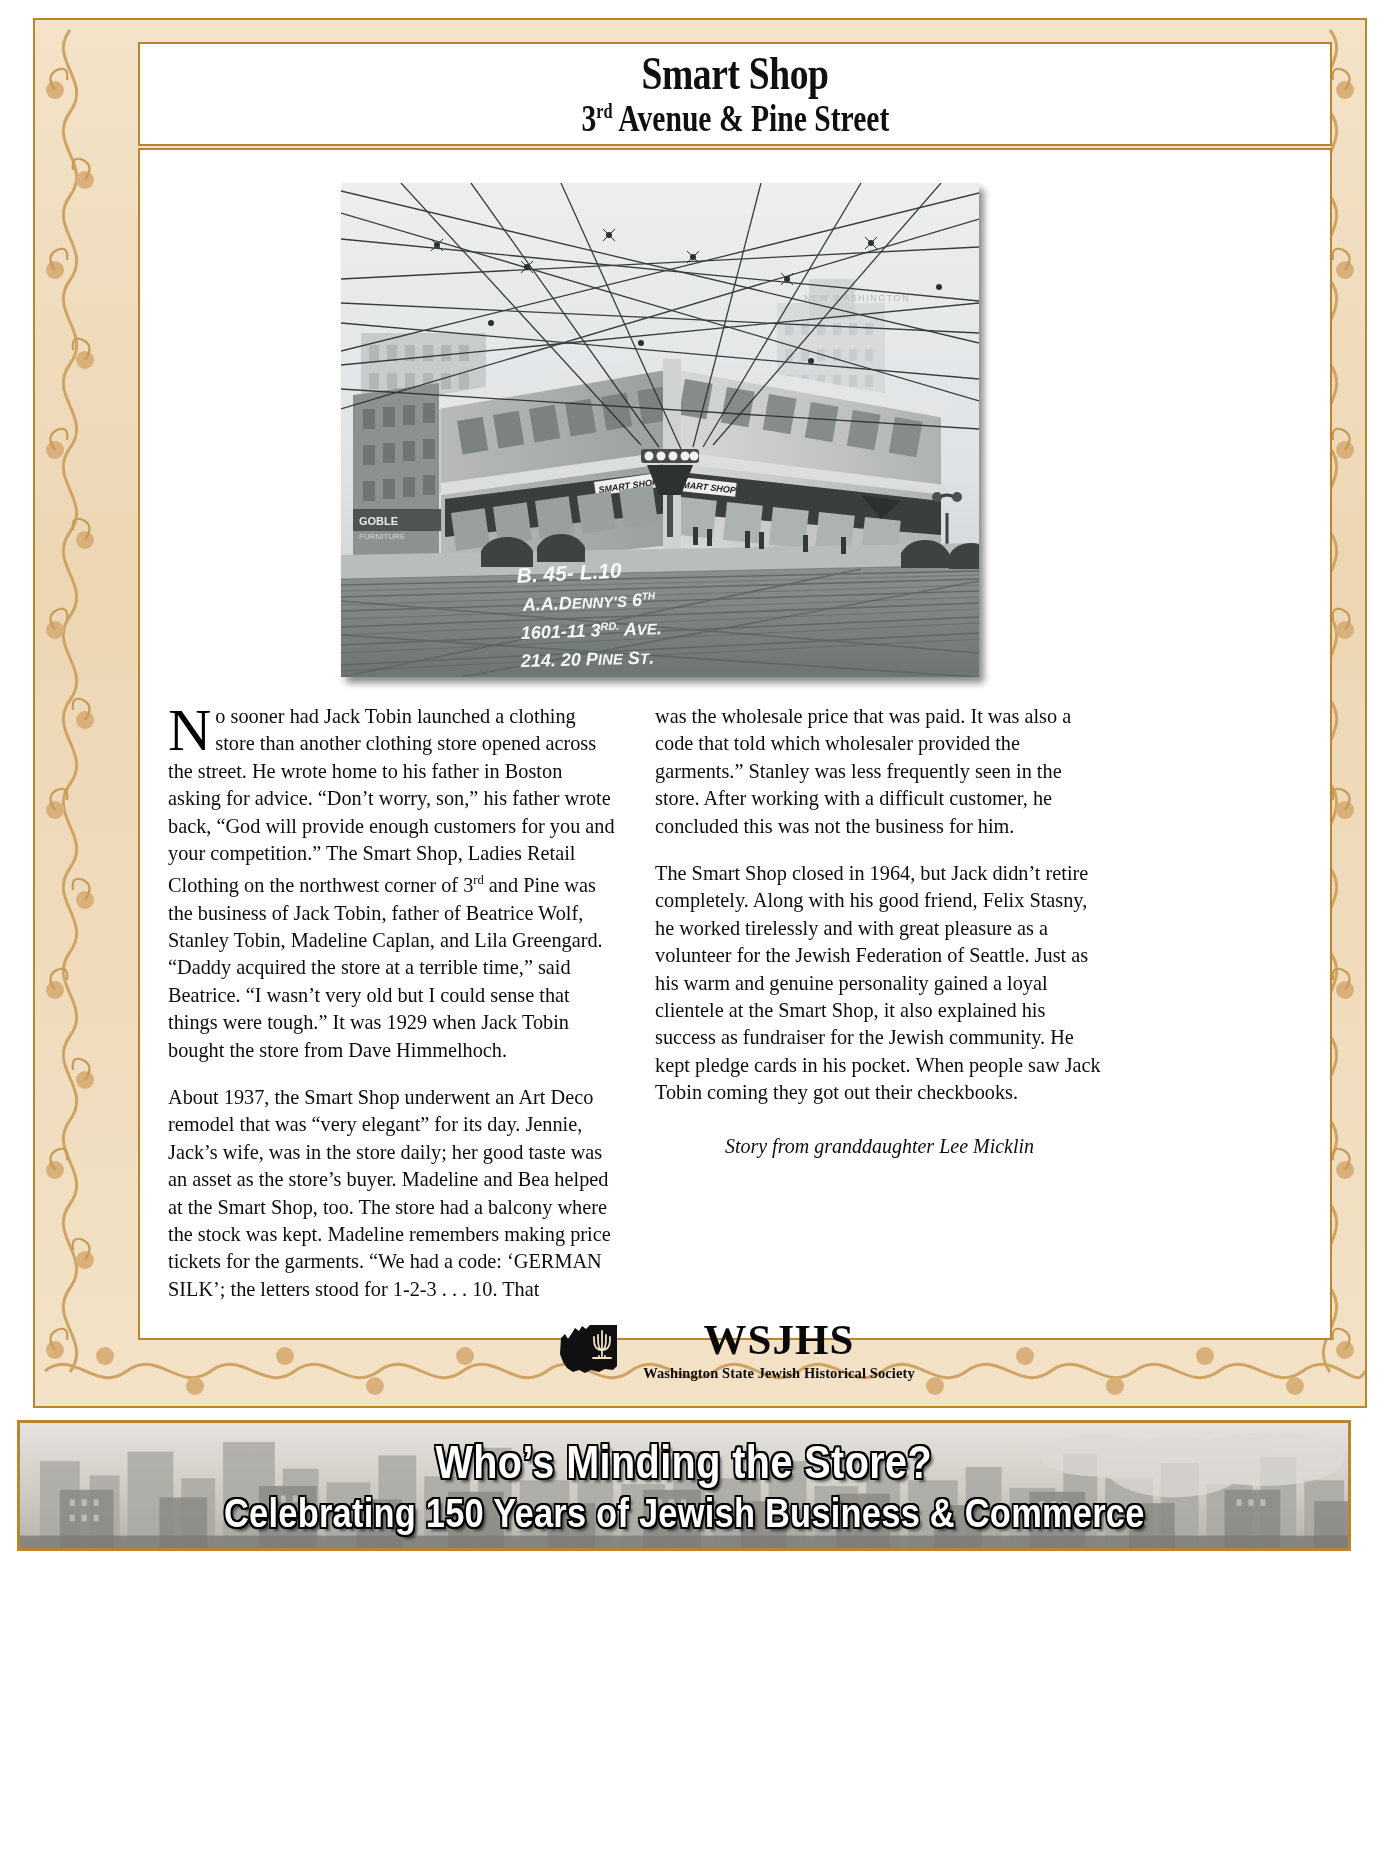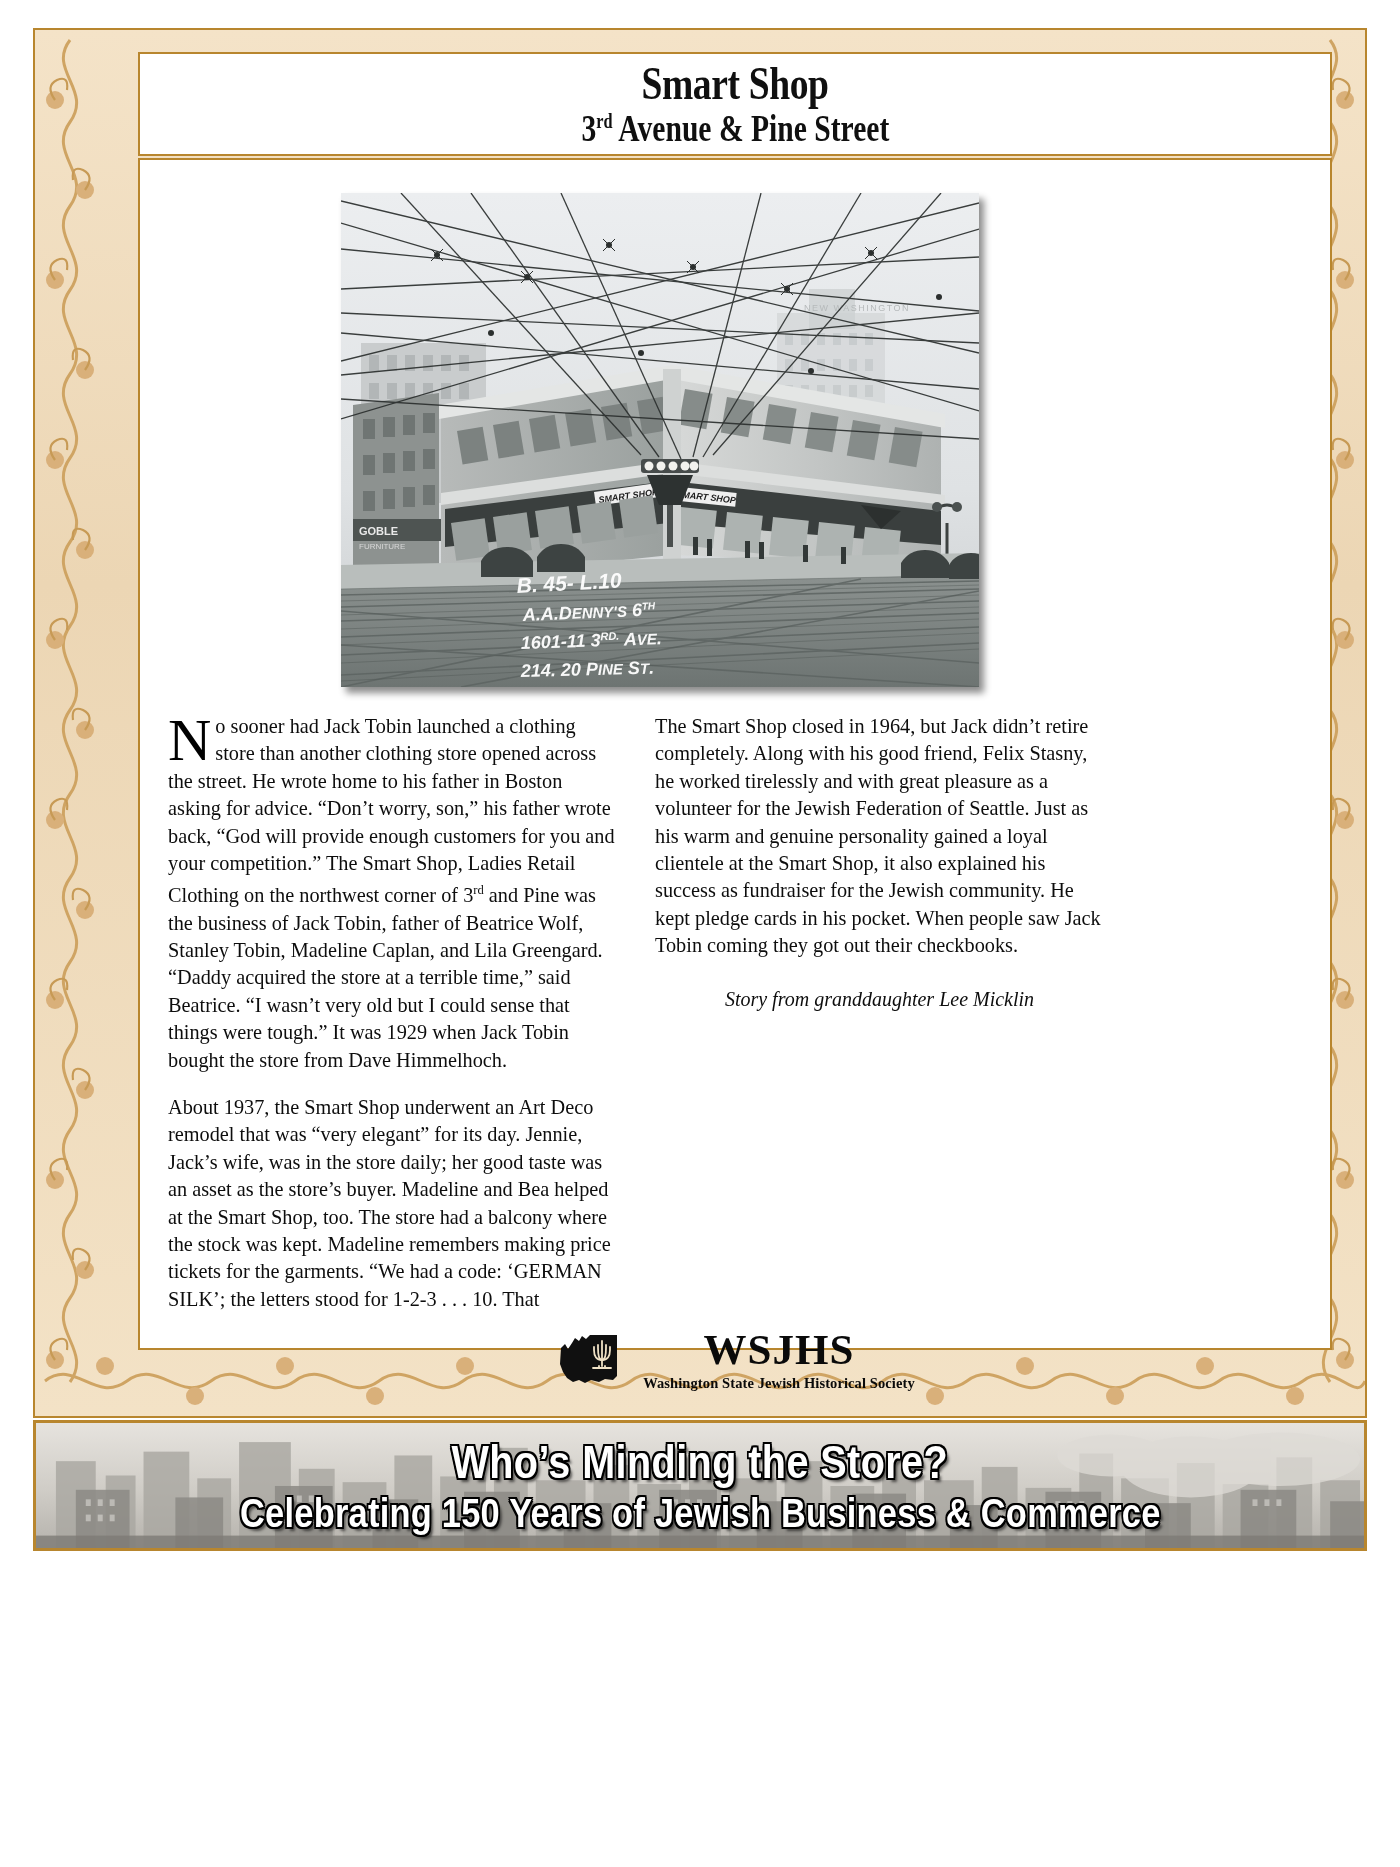--- a/index.html
+++ b/index.html
@@ -6,21 +6,21 @@
   body{
     width:1400px;height:1867px;
     background:#ffffff;
     font-family:"Liberation Serif", serif;
     overflow:hidden;
   }
   .page{position:relative;width:1400px;height:1867px;}
 
   
   .frame{
-    position:absolute;left:33px;top:28px;width:1334px;height:1390px;
+    position:absolute;left:33px;top:18px;width:1334px;height:1390px;
     background:linear-gradient(180deg,#f4e3c8 0%, #ecd6b4 40%, #f3e2c6 100%);
     border:2px solid #b8862e;
     box-sizing:border-box;
   }
   .frame-inner{
     position:absolute;left:103px;top:128px;width:1194px;height:1192px;
     background:#ffffff;border:2px solid #b8862e;box-sizing:border-box;
   }
   
   .scroll-col{position:absolute;top:0;width:70px;height:100%;overflow:hidden;}
@@ -96,21 +96,21 @@
     font-family:"Liberation Serif", serif;font-weight:bold;
     font-size:43px;letter-spacing:1px;color:#0a0a0a;
   }
   .logo-full{
     font-family:"Liberation Serif", serif;font-weight:bold;
     font-size:14.5px;letter-spacing:0.1px;color:#0a0a0a;margin-top:5px;
   }
 
   
   .banner{
-    position:absolute;left:33px;top:1420px;width:1334px;height:131px;
+    position:absolute;left:17px;top:1420px;width:1334px;height:131px;
     border:3px solid #b8862e;box-sizing:border-box;overflow:hidden;
     background:#6d28d9;
   }
   .banner-bg{position:absolute;inset:0;width:100%;height:100%;}
   .banner-text{
     position:absolute;inset:0;display:flex;flex-direction:column;
     align-items:center;justify-content:center;gap:2px;
   }
   .banner-l1,.banner-l2{
     font-family:"Liberation Sans", sans-serif;font-weight:bold;
@@ -497,20 +497,21 @@
         </g>
       </svg>
     </div>
 
     <div class="article">
       <div class="col">
         <p class="dropcap-p"><span class="dropcap">N</span><span>o sooner had Jack Tobin launched a clothing store than another clothing store opened across the street. He wrote home to his father in Boston asking for advice. “Don’t worry, son,” his father wrote back, “God will provide enough customers for you and your competition.” The Smart Shop, Ladies Retail Clothing on the northwest corner of 3</span><sup>rd</sup><span> and Pine was the business of Jack Tobin, father of Beatrice Wolf, Stanley Tobin, Madeline Caplan, and Lila Greengard. “Daddy acquired the store at a terrible time,” said Beatrice. “I wasn’t very old but I could sense that things were tough.” It was 1929 when Jack Tobin bought the store from Dave Himmelhoch.</span></p>
         <p>About 1937, the Smart Shop underwent an Art Deco remodel that was “very elegant” for its day. Jennie, Jack’s wife, was in the store daily; her good taste was an asset as the store’s buyer. Madeline and Bea helped at the Smart Shop, too. The store had a balcony where the stock was kept. Madeline remembers making price tickets for the garments. “We had a code: ‘GERMAN SILK’; the letters stood for 1-2-3 . . . 10. That</p>
       </div>
       <div class="col">
+        <p>was the wholesale price that was paid. It was also a code that told which wholesaler provided the garments.” Stanley was less frequently seen in the store. After working with a difficult customer, he concluded this was not the business for him.</p>
         <p>The Smart Shop closed in 1964, but Jack didn’t retire completely. Along with his good friend, Felix Stasny, he worked tirelessly and with great pleasure as a volunteer for the Jewish Federation of Seattle. Just as his warm and genuine personality gained a loyal clientele at the Smart Shop, it also explained his success as fundraiser for the Jewish community. He kept pledge cards in his pocket. When people saw Jack Tobin coming they got out their checkbooks.</p>
         <div class="byline">Story from granddaughter Lee Micklin</div>
       </div>
     </div>
 
     <div class="logo-band">
       <div class="logo-mark">
         <svg viewBox="0 0 68 58">
           <path d="M6 18 L10 14 L13 19 L17 13 L20 8 L24 11 L27 6 L31 9 L35 5 L62 5 L62 46 L58 50 L50 49 L44 52 L36 50 L30 53 L24 50 L18 52 L12 48 L8 42 L5 34 Z" fill="#101010"></path>
           <g stroke="#f0e2c6" stroke-width="1.8" fill="none" stroke-linecap="round">

